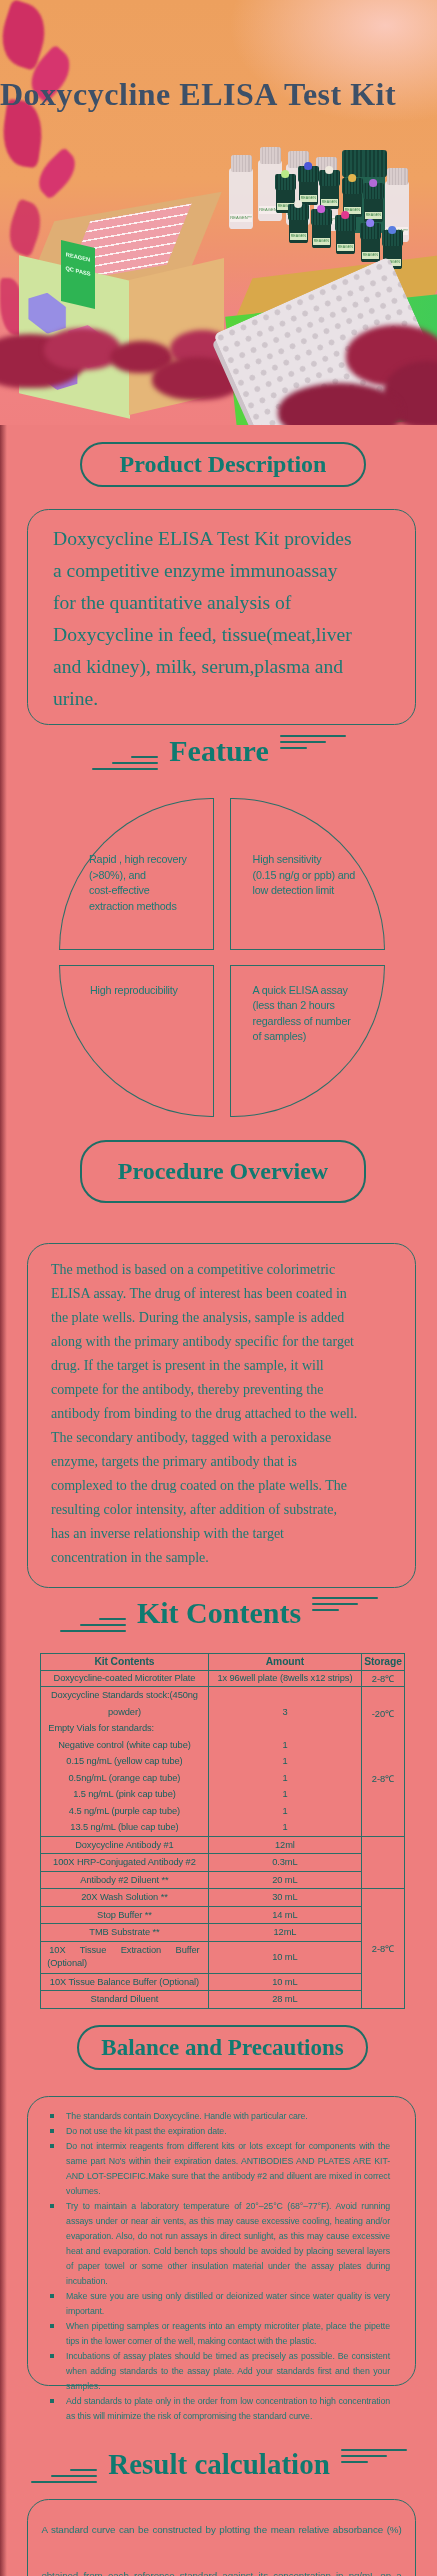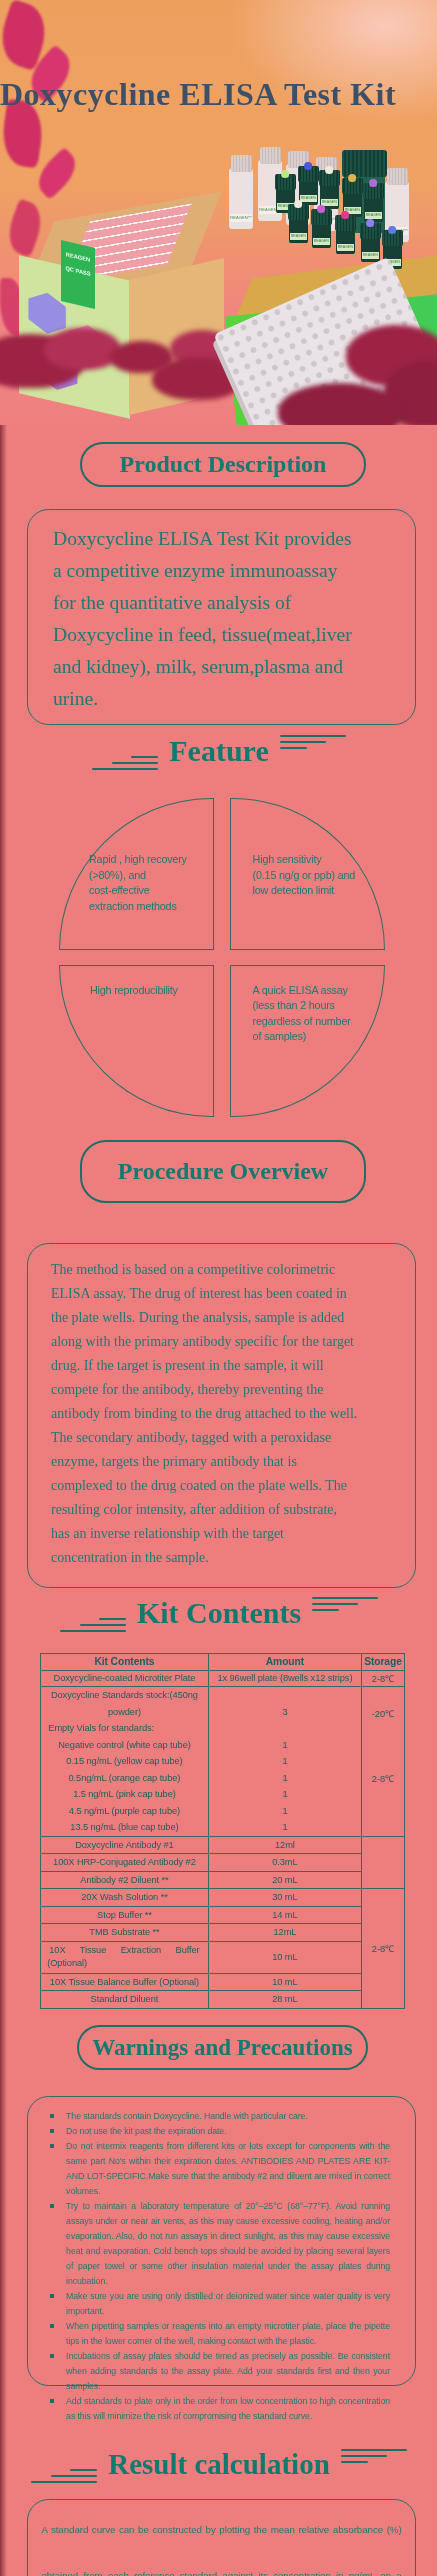--- a/index.html
+++ b/index.html
@@ -336,21 +336,21 @@
     <td>10X Tissue Balance Buffer (Optional)</td>
     <td>10 mL</td>
   </tr>
   <tr class="rr">
     <td>Standard Diluent</td>
     <td>28 mL</td>
   </tr>
 </tbody>
   </table>
 
-<div class="pill" style="left:77px;top:2025px;width:291px;height:45px;font-size:23px;">Warnings and Precautions</div>
+<div class="pill" style="left:77px;top:2025px;width:291px;height:45px;font-size:23px;">Balance and Precautions</div>
 <div class="tbox" id="wr-box">
   <ul>
     <li>The standards contain Doxycycline. Handle with particular care.</li>
     <li>Do not use the kit past the expiration date.</li>
     <li>Do not intermix reagents from different kits or lots except for components with the same part No's within their expiration dates. ANTIBODIES AND PLATES ARE KIT- AND LOT-SPECIFIC.Make sure that the antibody #2 and diluent are mixed in correct volumes.</li>
     <li>Try to maintain a laboratory temperature of 20°–25°C (68°–77°F). Avoid running assays under or near air vents, as this may cause excessive cooling, heating and/or evaporation. Also, do not run assays in direct sunlight, as this may cause excessive heat and evaporation. Cold bench tops should be avoided by placing several layers of paper towel or some other insulation material under the assay plates during incubation.</li>
     <li>Make sure you are using only distilled or deionized water since water quality is very important.</li>
     <li>When pipetting samples or reagents into an empty microtiter plate, place the pipette tips in the lower corner of the well, making contact with the plastic.</li>
     <li>Incubations of assay plates should be timed as precisely as possible. Be consistent when adding standards to the assay plate. Add your standards first and then your samples.</li>
     <li>Add standards to plate only in the order from low concentration to high concentration as this will minimize the risk of compromising the standard curve.</li>

